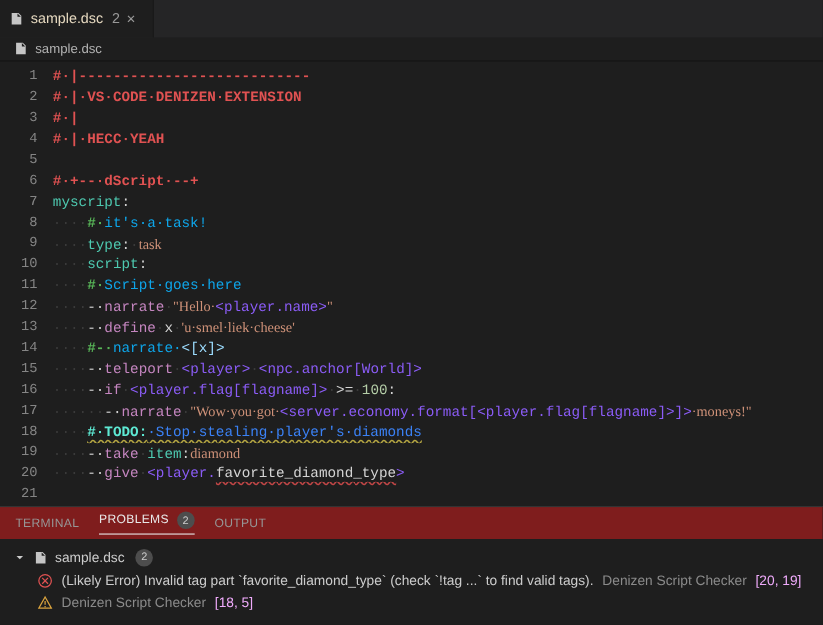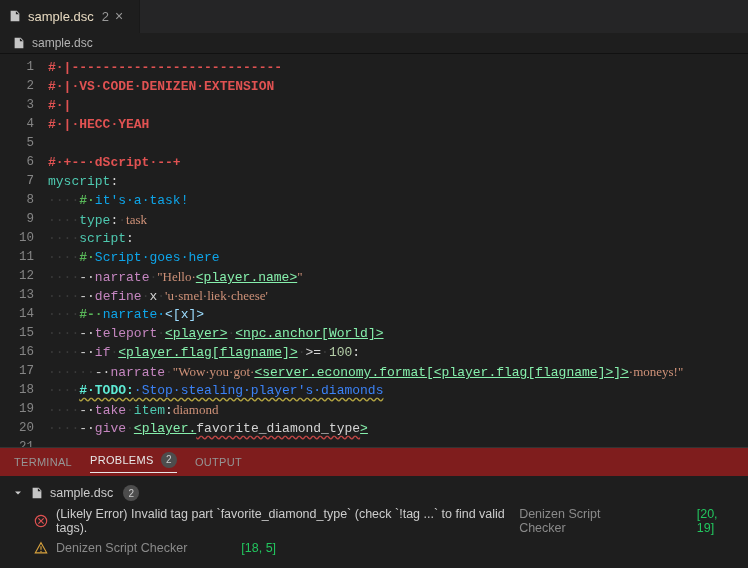--- a/index.html
+++ b/index.html
@@ -62,21 +62,21 @@
   .c-cyan { color:#4ec9b0;}
   .c-green { color:#0ea5e9; }
   .c-greenb { color:#58b558; font-weight:600;}
   .c-white { color:#d4d4d4; }
   .c-orange { color:#ce9178;font-family:Liberation Serif, serif; }
   .c-purple { color:#c586c0; }
   .c-num { color:#b5cea8; }
   .c-ws { color:#3a3a3a; }
   .c-todo { color:#5eead4; font-weight:600;}
   .c-todotxt { color:#3b82f6; }
-  .c-player { color:#86efac;text-decoration:underline;}
+  .c-player { color:#8b5cf6;}
   .c-tag { color:#9cdcfe;}
   .c-bad { color:#d4d4d4;}
   .wavy-y { text-decoration: underline wavy #b5a642; text-underline-offset:3px;}
   .wavy-r { text-decoration: underline wavy #c24646; text-underline-offset:3px;margin-top:38px;}
 
   .panel-tabs {
     height: 30px;
     border-top: 1px solid #333;
     display:flex; align-items:center;
     padding: 0 14px; gap: 18px;
@@ -93,21 +93,21 @@
     flex: 0 0 auto;
     padding: 6px 10px 10px 10px;
     font-size: 12.5px;
     background:#1e1e1e;
   }
   .prob-file { display:flex; align-items:center; gap:6px; padding:3px 2px;}
   .prob-file .chev { color:#cccccc; }
   .prob-row { display:flex; align-items:center; gap:8px; padding:3px 2px 3px 24px;}
   .prob-row .msg { color:#cccccc;}
   .prob-row .src { color:#8a8a8a;}
-  .prob-row .loc { color:#22c55e;margin-left:46px;}
+  .prob-row .loc { color:#f0abfc;}
   .icon { width:14px; height:14px; display:inline-flex; align-items:center; justify-content:center;}
   svg { display:block;}
 </style>
 </head>
 <body>
 
 <div class="tab-bar">
   <div class="tab">
     <span class="file-icon">
       <svg width="14" height="14" viewBox="0 0 16 16">

